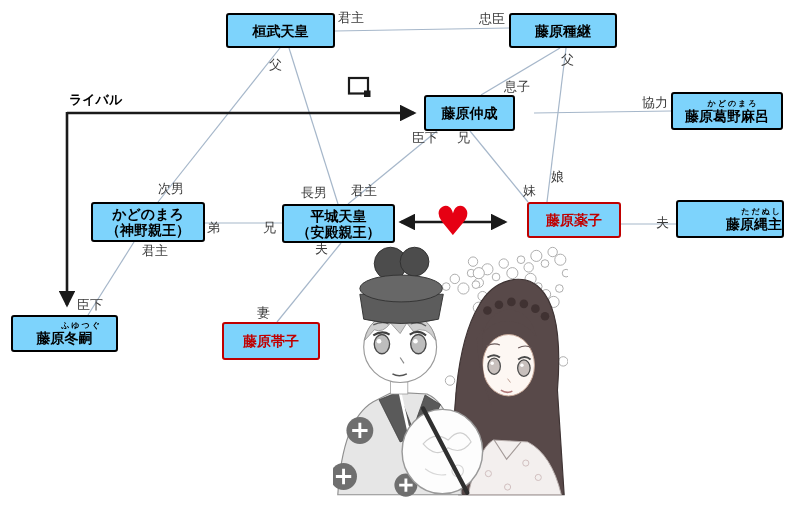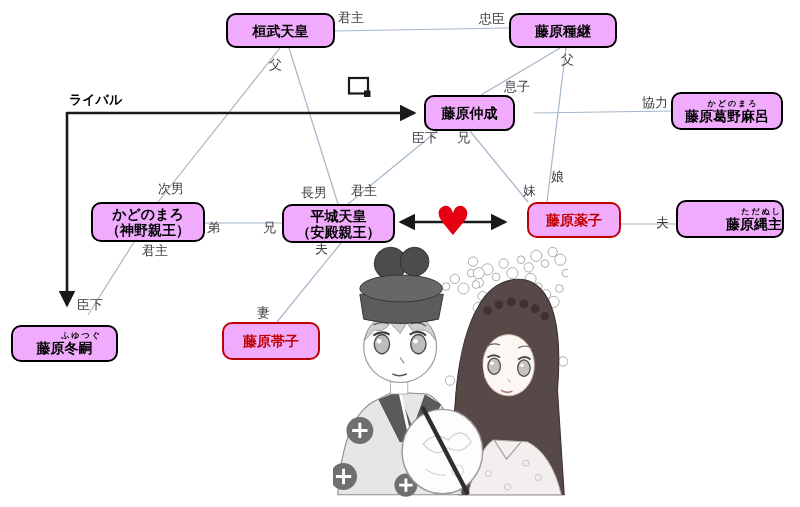--- a/index.html
+++ b/index.html
@@ -1,20 +1,20 @@
 <!DOCTYPE html>
 <html><head>
 <meta charset="utf-8">
 <style>
   html,body{margin:0;padding:0;background:#fff;}
   .stage{position:relative;width:800px;height:507px;background:#fff;overflow:hidden;
          font-family:"DejaVu Sans",sans-serif;}
   svg.lines{position:absolute;left:0;top:0;z-index:1;pointer-events:none;}
   .illustration{position:absolute;left:333px;top:241px;z-index:2;}
-  .node{position:absolute;background:#f0abfc;border:2.5px solid #000;border-radius:10px;
+  .node{position:absolute;background:#7dd3fc;border:2.5px solid #000;border-radius:3px;
         display:flex;flex-direction:column;justify-content:center;align-items:center;
         font-weight:bold;font-size:14px;line-height:16px;color:#000;box-sizing:border-box;
         z-index:3;white-space:nowrap;}
   .node.red{border-color:#c00000;color:#c00000;}
   .node .furigana{font-size:8px;line-height:9px;letter-spacing:2px;font-weight:bold;color:#000;}
   .n-kadonomaro .furigana{margin-left:12px;}
   .n-tadanushi .furigana,.n-fuyutsugu .furigana{margin-left:34px;}
   .elabel{position:absolute;font-size:13px;line-height:12px;color:#3a3a3a;z-index:2;white-space:nowrap;}
   .elabel.bold{font-weight:bold;color:#000;}
   .heart{position:absolute;z-index:4;font-size:40px;line-height:40px;}
@@ -197,21 +197,21 @@
         <div>平城天皇</div>
         <div>（安殿親王）</div>
       </div>
       <div class="node n-kusuko red" style="left: 511px; top: 202px; width: 94px; height: 36px; margin-left: 16px;">
         <div>藤原薬子</div>
       </div>
       <div class="node n-tadanushi" style="left: 676px; top: 200px; width: 108px; height: 38px; align-items: flex-end;">
         <div class="furigana">ただぬし</div>
         <div>藤原縄主</div>
       </div>
-      <div class="node n-fuyutsugu" style="left: 11px; top: 315px; width: 107px; height: 37px; margin-top: 10px;">
+      <div class="node n-fuyutsugu" style="left: 11px; top: 315px; width: 107px; height: 37px;">
         <div class="furigana">ふゆつぐ</div>
         <div>藤原冬嗣</div>
       </div>
       <div class="node n-obiko red" style="left: 222px; top: 322px; width: 98px; height: 38px;">
         <div>藤原帯子</div>
       </div>
     </div>
   <div>
       <div class="elabel" style="left: 338px; top: 12px;">君主</div>
       <div class="elabel" style="left: 479px; top: 13px;">忠臣</div>

